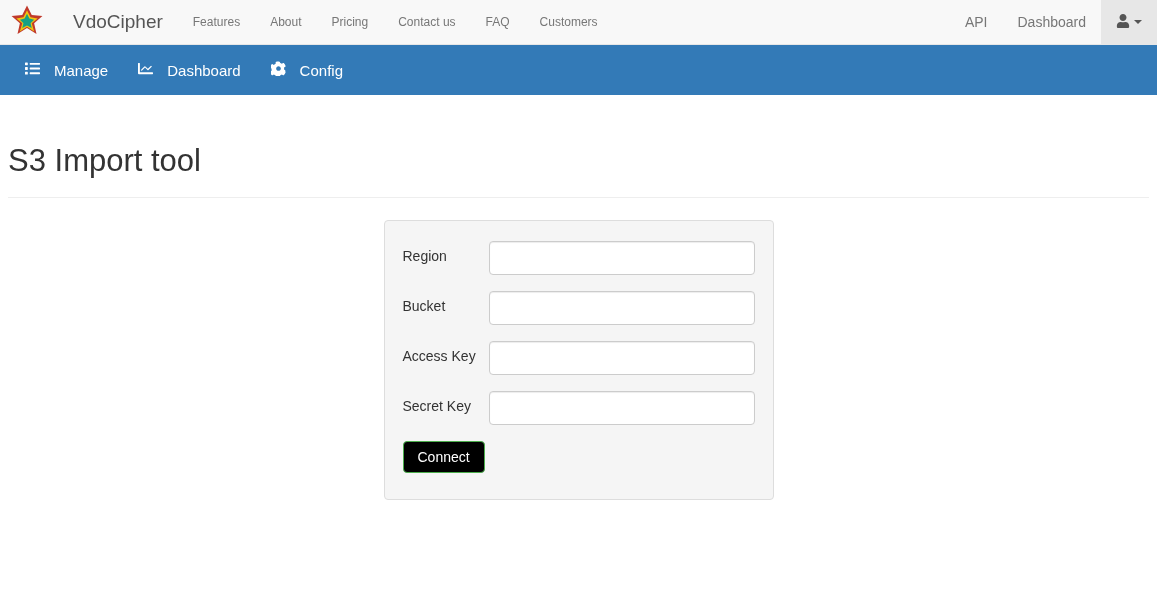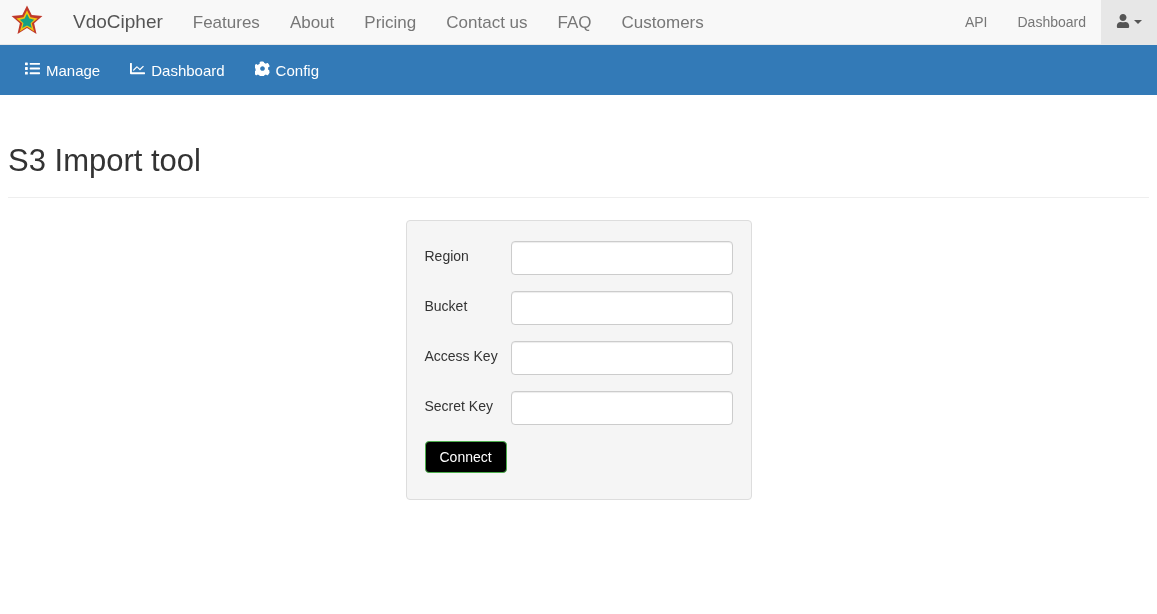--- a/index.html
+++ b/index.html
@@ -38,21 +38,21 @@
       align-items: center;
       list-style: none;
       flex: 1;
     }
     .top-nav-links li a {
       display: block;
       padding: 0 15px;
       line-height: 45px;
       color: #777;
       text-decoration: none;
-      font-size: 17px;
+      font-size: 12px;
     }
     .top-nav-right {
       display: flex;
       align-items: center;
       list-style: none;
     }
     .top-nav-right li a {
       display: block;
       padding: 0 15px;
       line-height: 45px;
@@ -87,39 +87,39 @@
       padding: 0 10px;
     }
     .sub-nav a {
       display: flex;
       align-items: center;
       color: #fff;
       text-decoration: none;
       font-size: 15px;
       padding: 0 15px;
       height: 50px;
-      gap: 6px;
+      gap: 14px;
     }
     .sub-nav svg { width: 15px; height: 15px; fill: #fff; }
     .page-container {
       padding: 0 8px;
     }
     .page-header {
       text-align: left;
       padding: 48px 0 18px;
       border-bottom: 1px solid #eee;
       margin-bottom: 20px;
     }
     .page-header h2 {
       font-size: 31px;
       font-weight: 400;
       color: #333;
     }
     .panel {
-      width: 346px;
+      width: 390px;
       margin: 22px auto 40px;
       border: 1px solid #ddd;
       border-radius: 4px;
       background: #f5f5f5;
       padding: 20px 18px 26px;
     }
     .form-row {
       display: flex;
       align-items: flex-start;
       margin-bottom: 16px;

